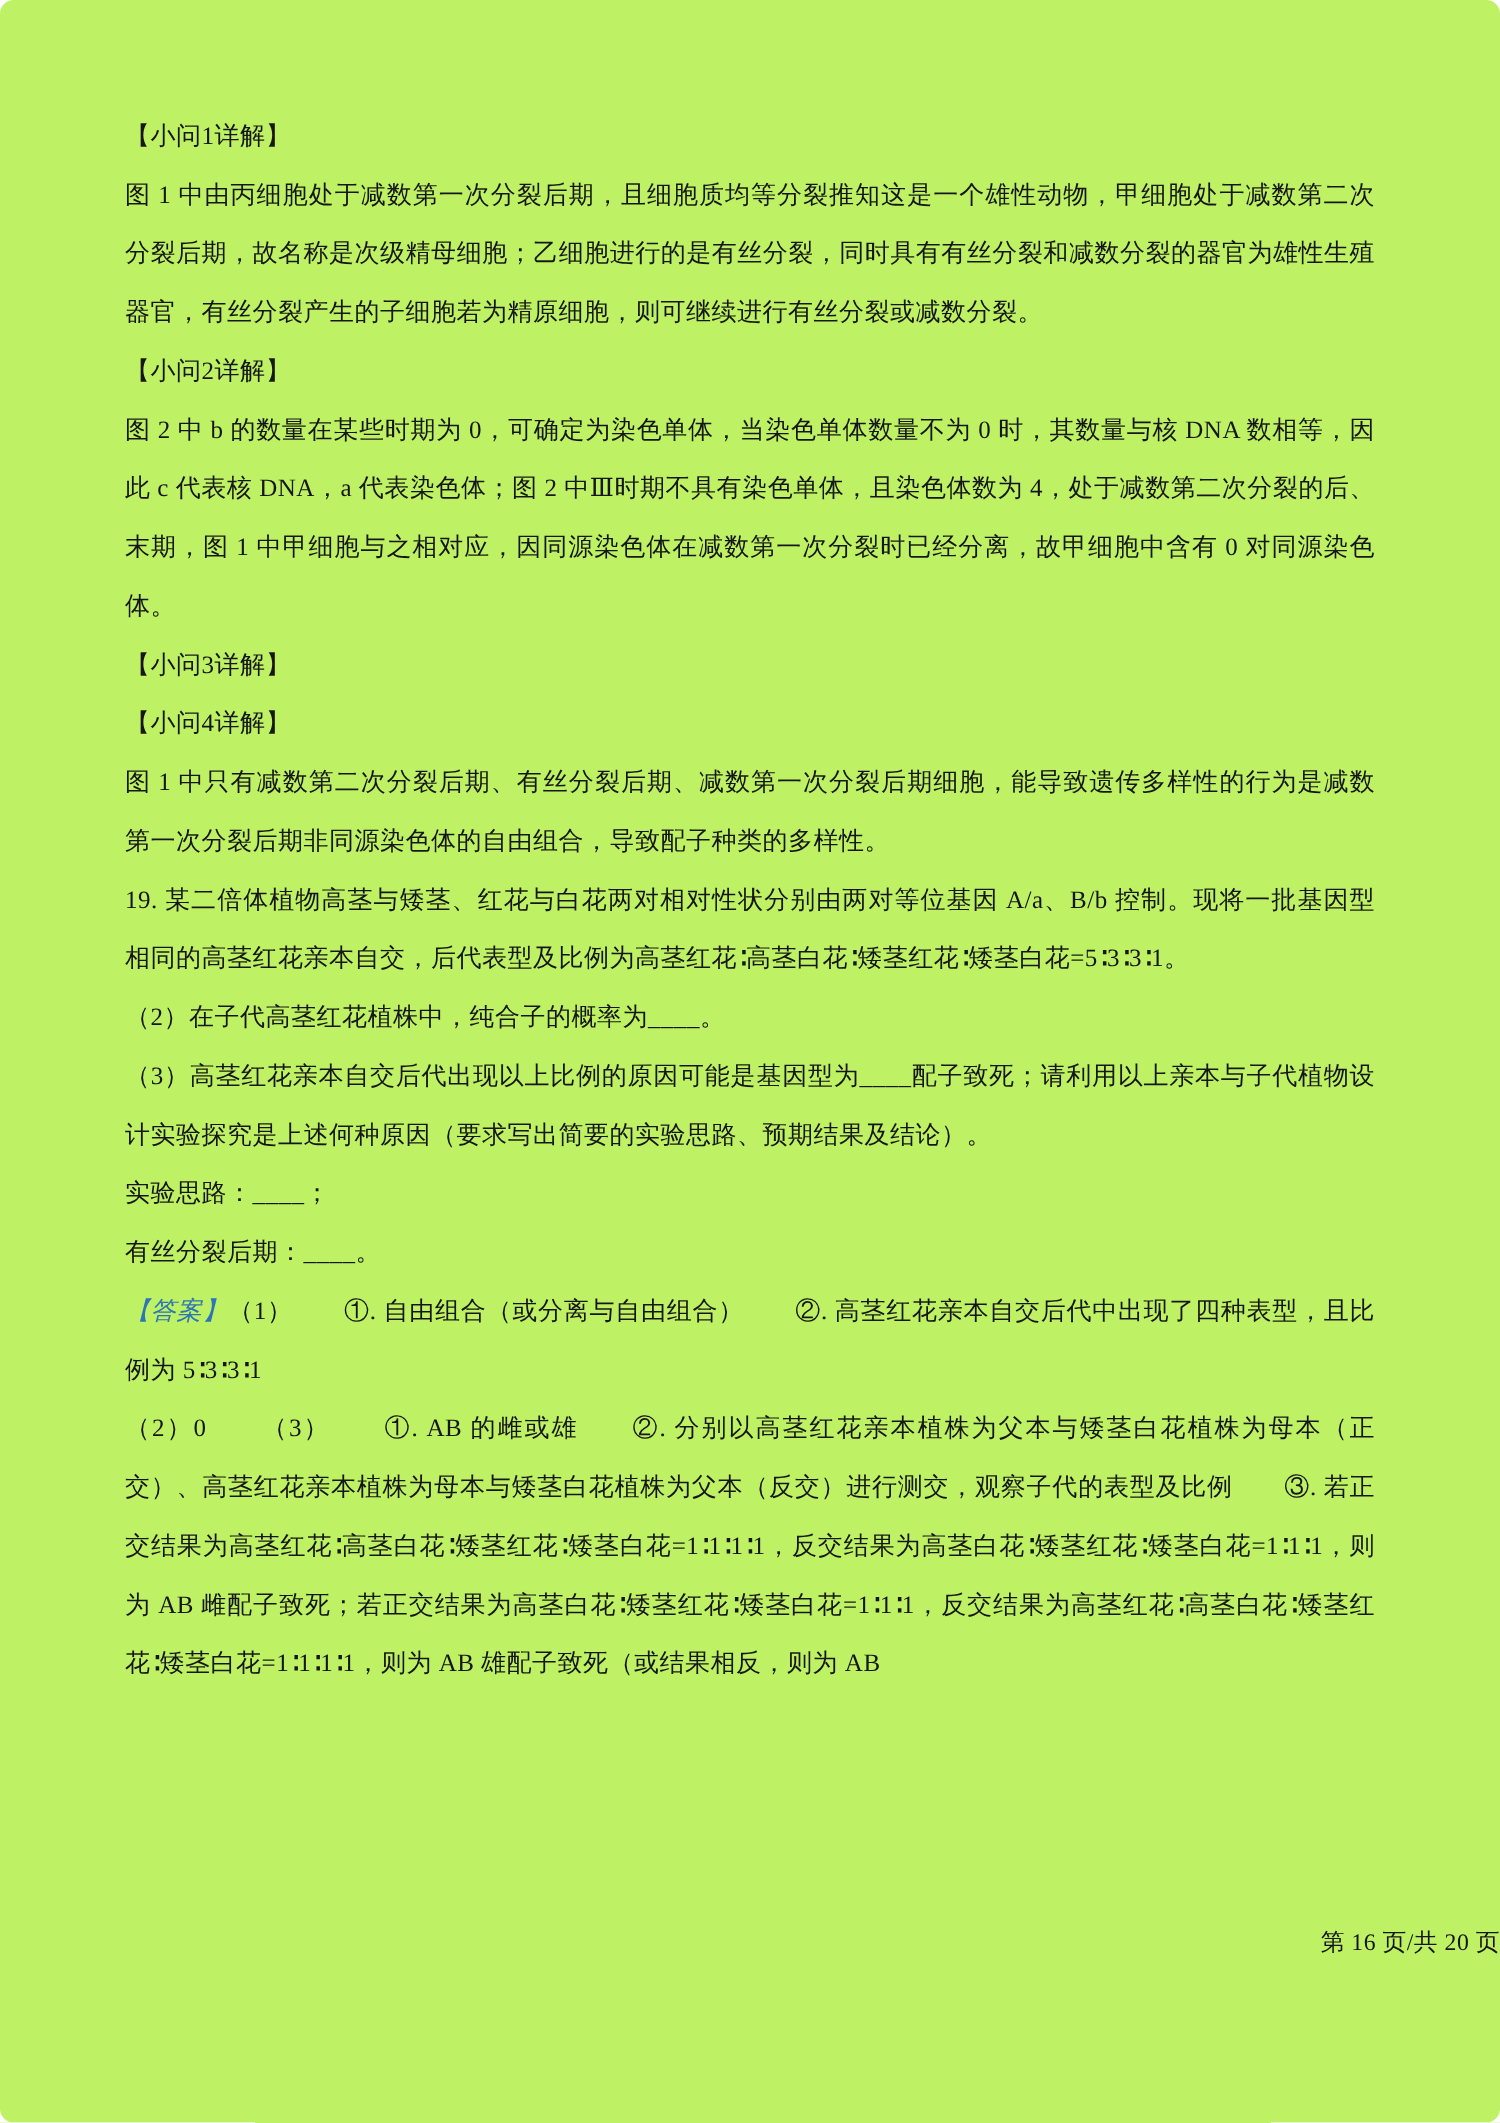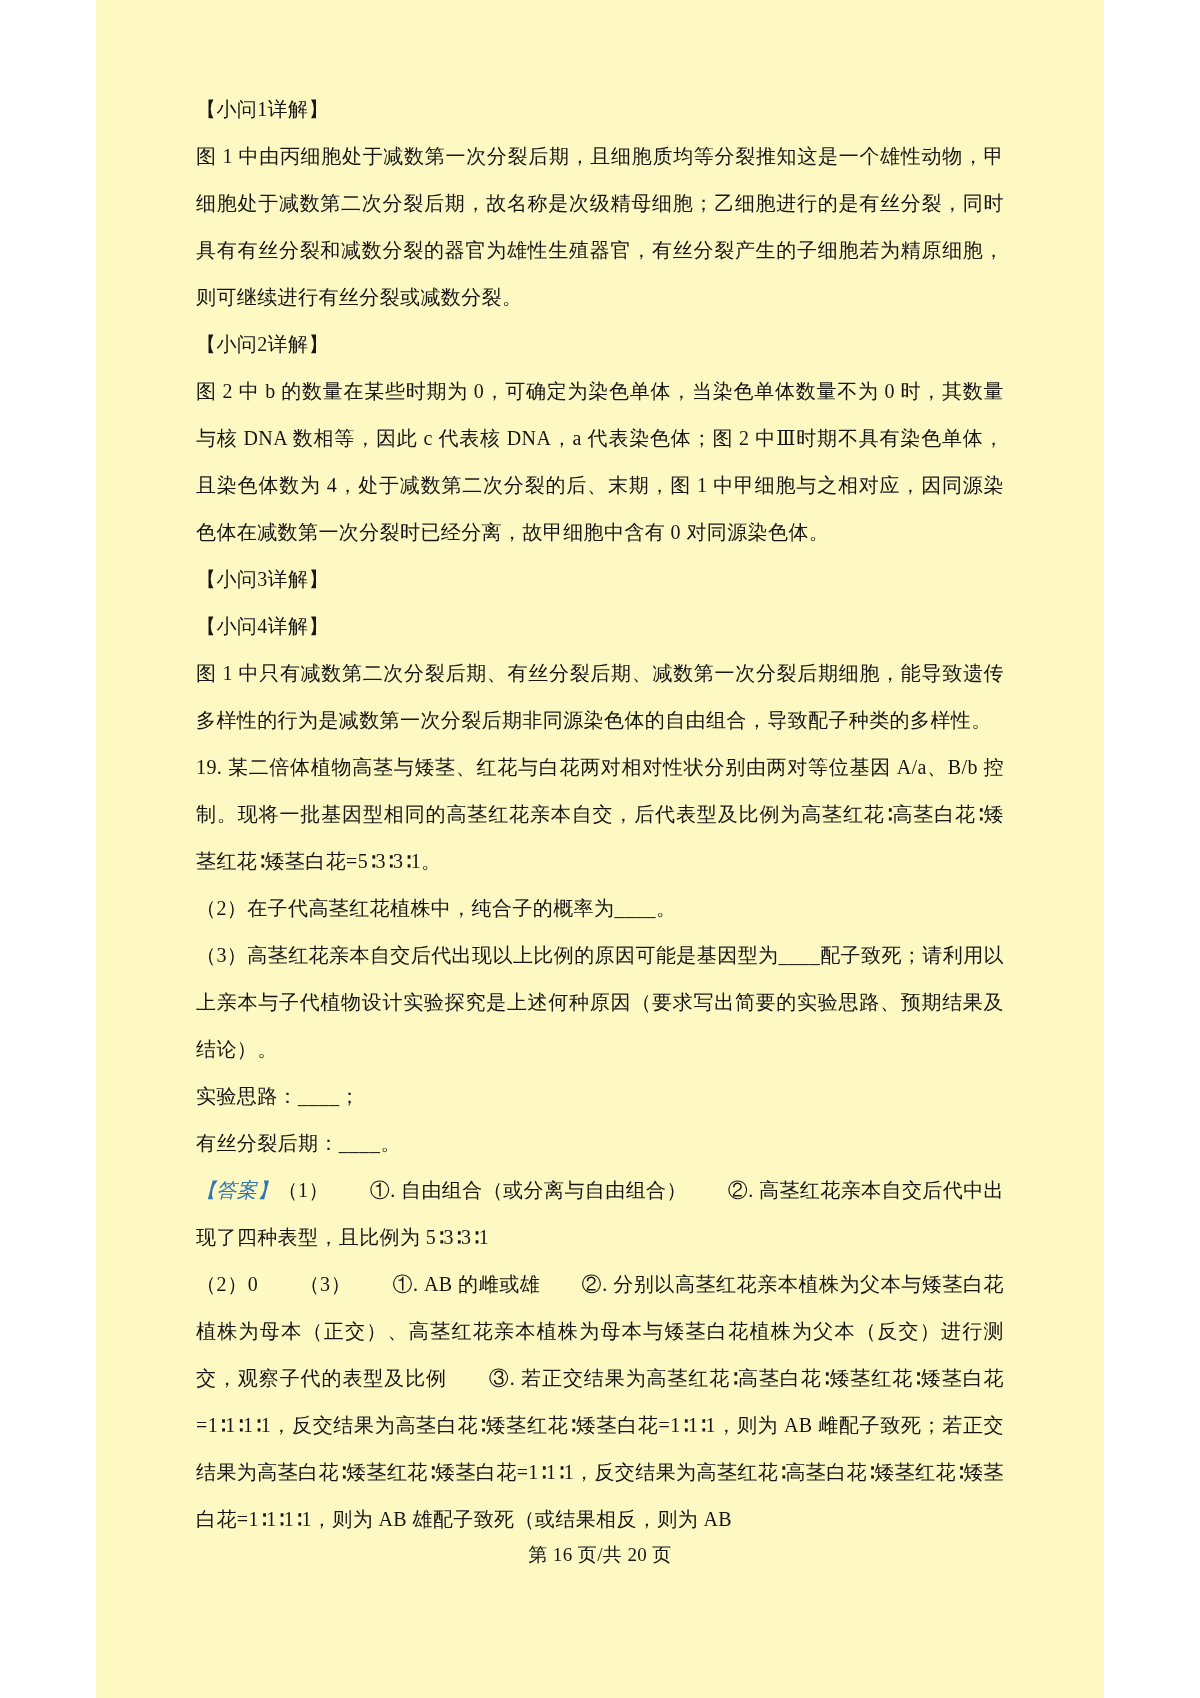--- a/index.html
+++ b/index.html
@@ -2,50 +2,51 @@
 <html><head>
 <meta charset="utf-8">
 <style>
   html, body {
     margin: 0;
     padding: 0;
     background: #ffffff;
   }
   .page {
     position: relative;
-    width: 1008px;
+    width: 1200px;
     min-height: 1698px;
     box-sizing: border-box;
     margin: 0 auto;
     padding: 86px 100px 60px 100px;
-    background: #fef9c3;
+    background: #bef264;
     font-family: "Liberation Serif", "DejaVu Serif", serif;
     font-size: 20px;
     line-height: 47px;
     color: #161616;
+    border-radius: 11px;
   }
   .block {
     margin: 0;
     text-align: justify;
     text-justify: inter-ideograph;
     letter-spacing: 0.4px;
   }
   .heading {
     text-align: left;
   }
   .answer-label {
     color: #2E75B6;
     font-style: italic;
   }
   .footer {
     position: absolute;
     left: 0;
     top: 1540px;
     width: 100%;
-    text-align: center;
+    text-align: right;
     font-size: 19px;
     line-height: 30px;
     color: #161616;
     letter-spacing: 0.4px;
   }
 </style>
 </head>
 <body>
 
 <div class="page">

